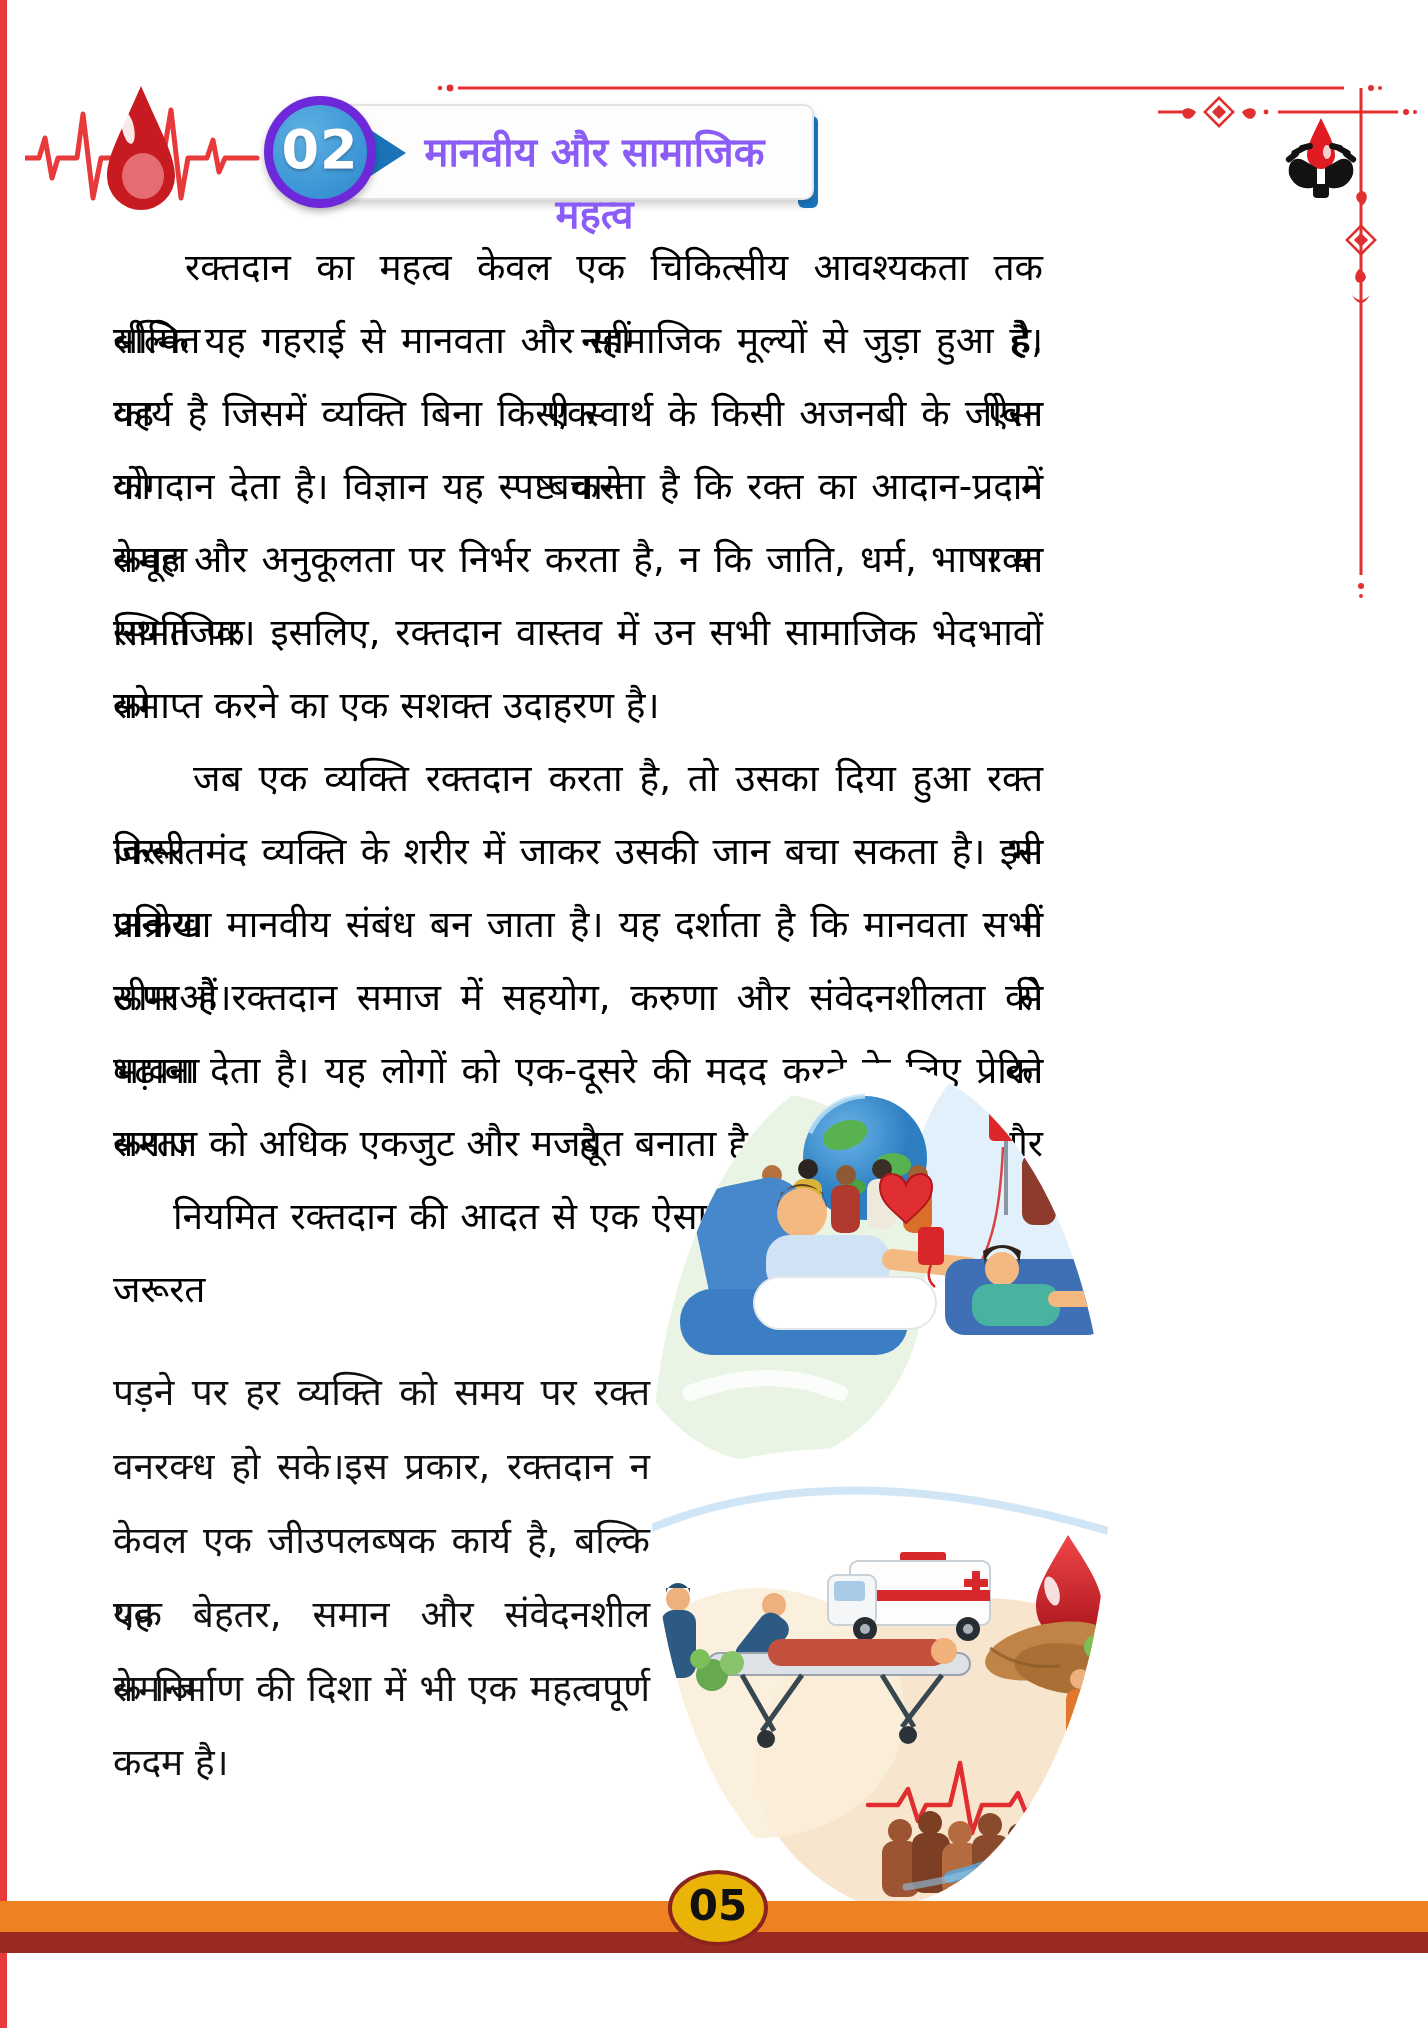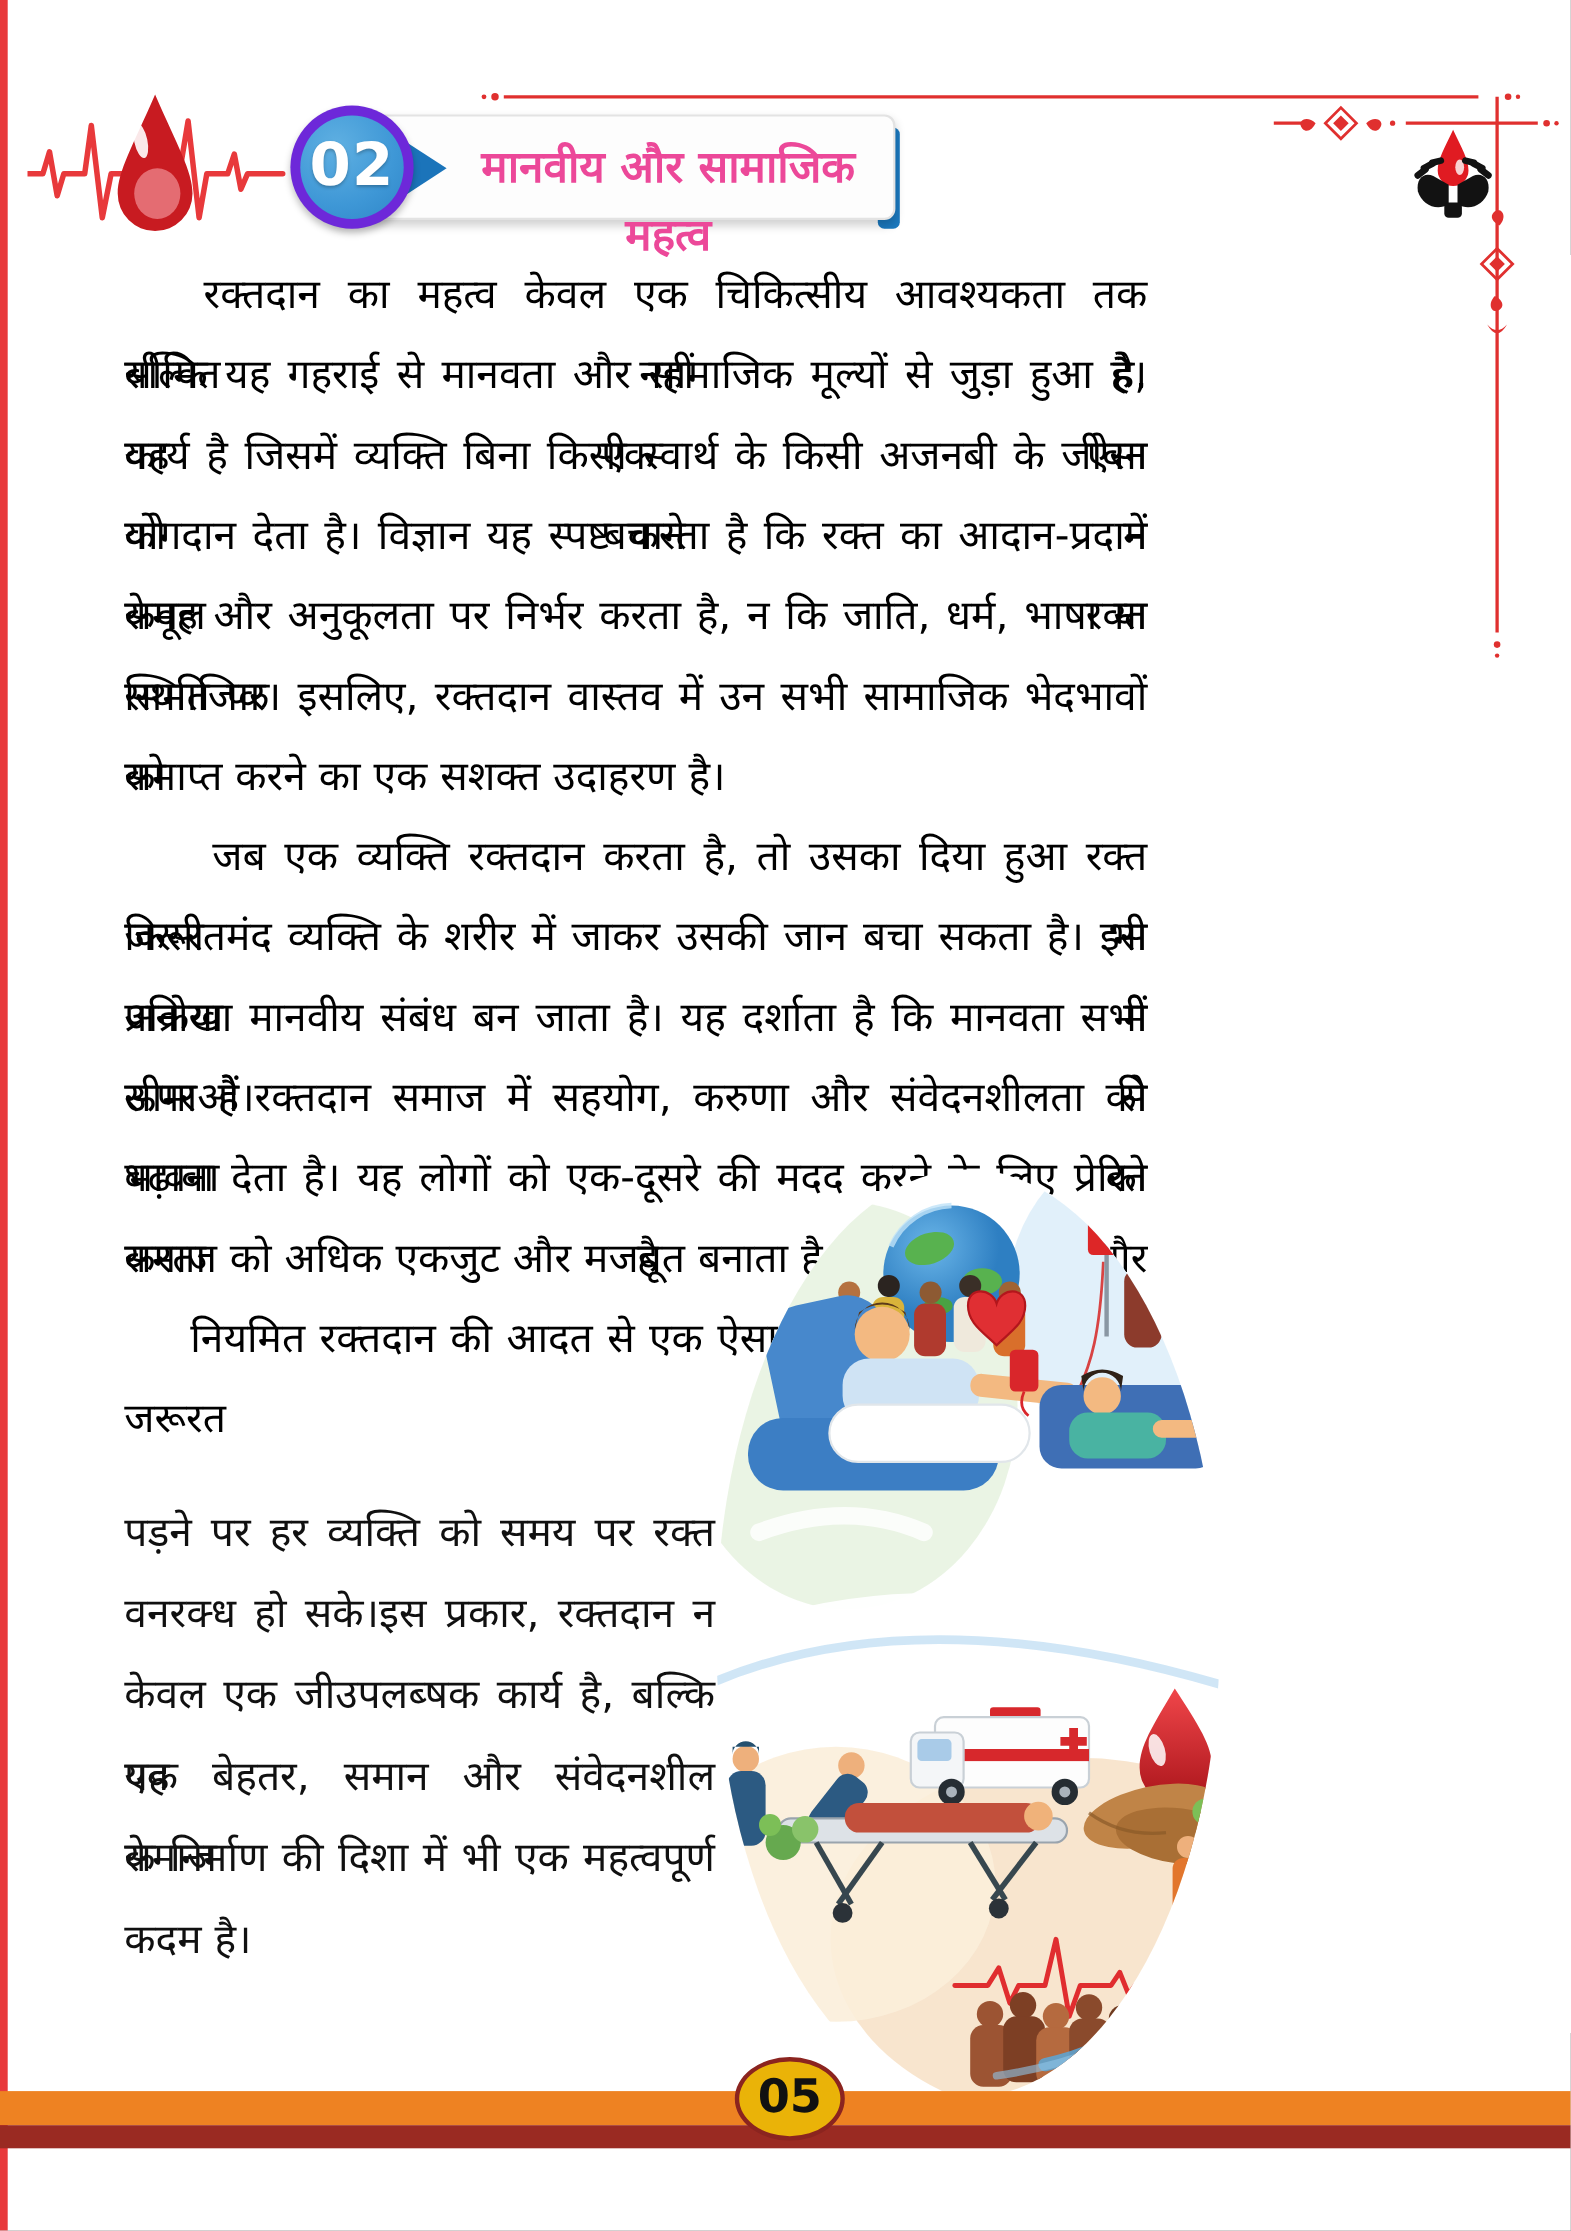--- a/index.html
+++ b/index.html
@@ -6,22 +6,22 @@
   .page{position:relative;width:1428px;height:2028px;background:#ffffff;overflow:hidden;
         font-family:"DejaVu Sans","Liberation Sans",sans-serif;margin:0 auto;}
   .left-strip{position:absolute;left:0;top:0;width:7px;height:2028px;background:#e8393b;}
   
   .ecg{position:absolute;left:25px;top:70px;width:235px;height:165px;}
   .corner{position:absolute;left:430px;top:55px;width:998px;height:560px;pointer-events:none;}
   .hands-logo{position:absolute;left:1283px;top:116px;width:76px;height:88px;}
   .title-bar-accent{position:absolute;left:798px;top:116px;width:20px;height:92px;background:#1b79bf;border-radius:6px;}
   .title-box{position:absolute;left:300px;top:104px;width:510px;height:92px;background:#fdfdfd;
              border:2px solid #e3e3e3;border-radius:10px;box-shadow:0 5px 9px rgba(0,0,0,.18);}
-  .title-text{position:absolute;left:415px;top:121px;width:385px;text-align:center;
-              font-size:40px;font-weight:bold;color:#ec4899;line-height:62px;}
+  .title-text{position:absolute;left:402px;top:121px;width:385px;text-align:center;
+              font-size:40px;font-weight:bold;color:#8b5cf6;line-height:62px;}
   .badge{position:absolute;left:264px;top:96px;width:112px;height:112px;border-radius:50%;
          background:#6d28d9;box-shadow:0 4px 7px rgba(0,0,0,.25);}
   .badge-inner{position:absolute;left:9px;top:9px;width:94px;height:94px;border-radius:50%;
                background:radial-gradient(circle at 35% 30%,#5fb0e2,#3e97d6 60%,#2f86c8);}
   .badge-num{position:absolute;left:0;top:22px;width:112px;text-align:center;color:#fff;
              font-size:54px;font-weight:bold;letter-spacing:1px;text-shadow:0 2px 3px rgba(0,0,0,.25);}
   .badge-pointer{position:absolute;left:366px;top:127px;width:0;height:0;
                  border-top:26px solid transparent;border-bottom:26px solid transparent;
                  border-left:40px solid #1b74ba;}
   

